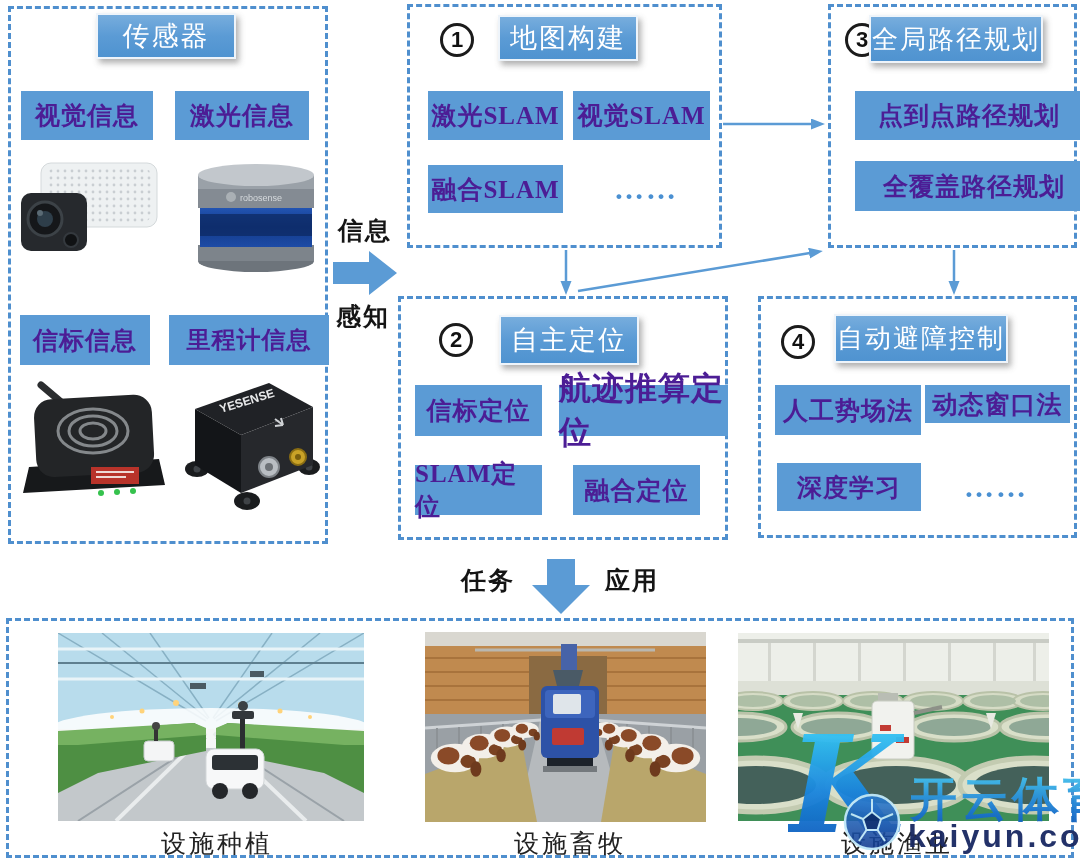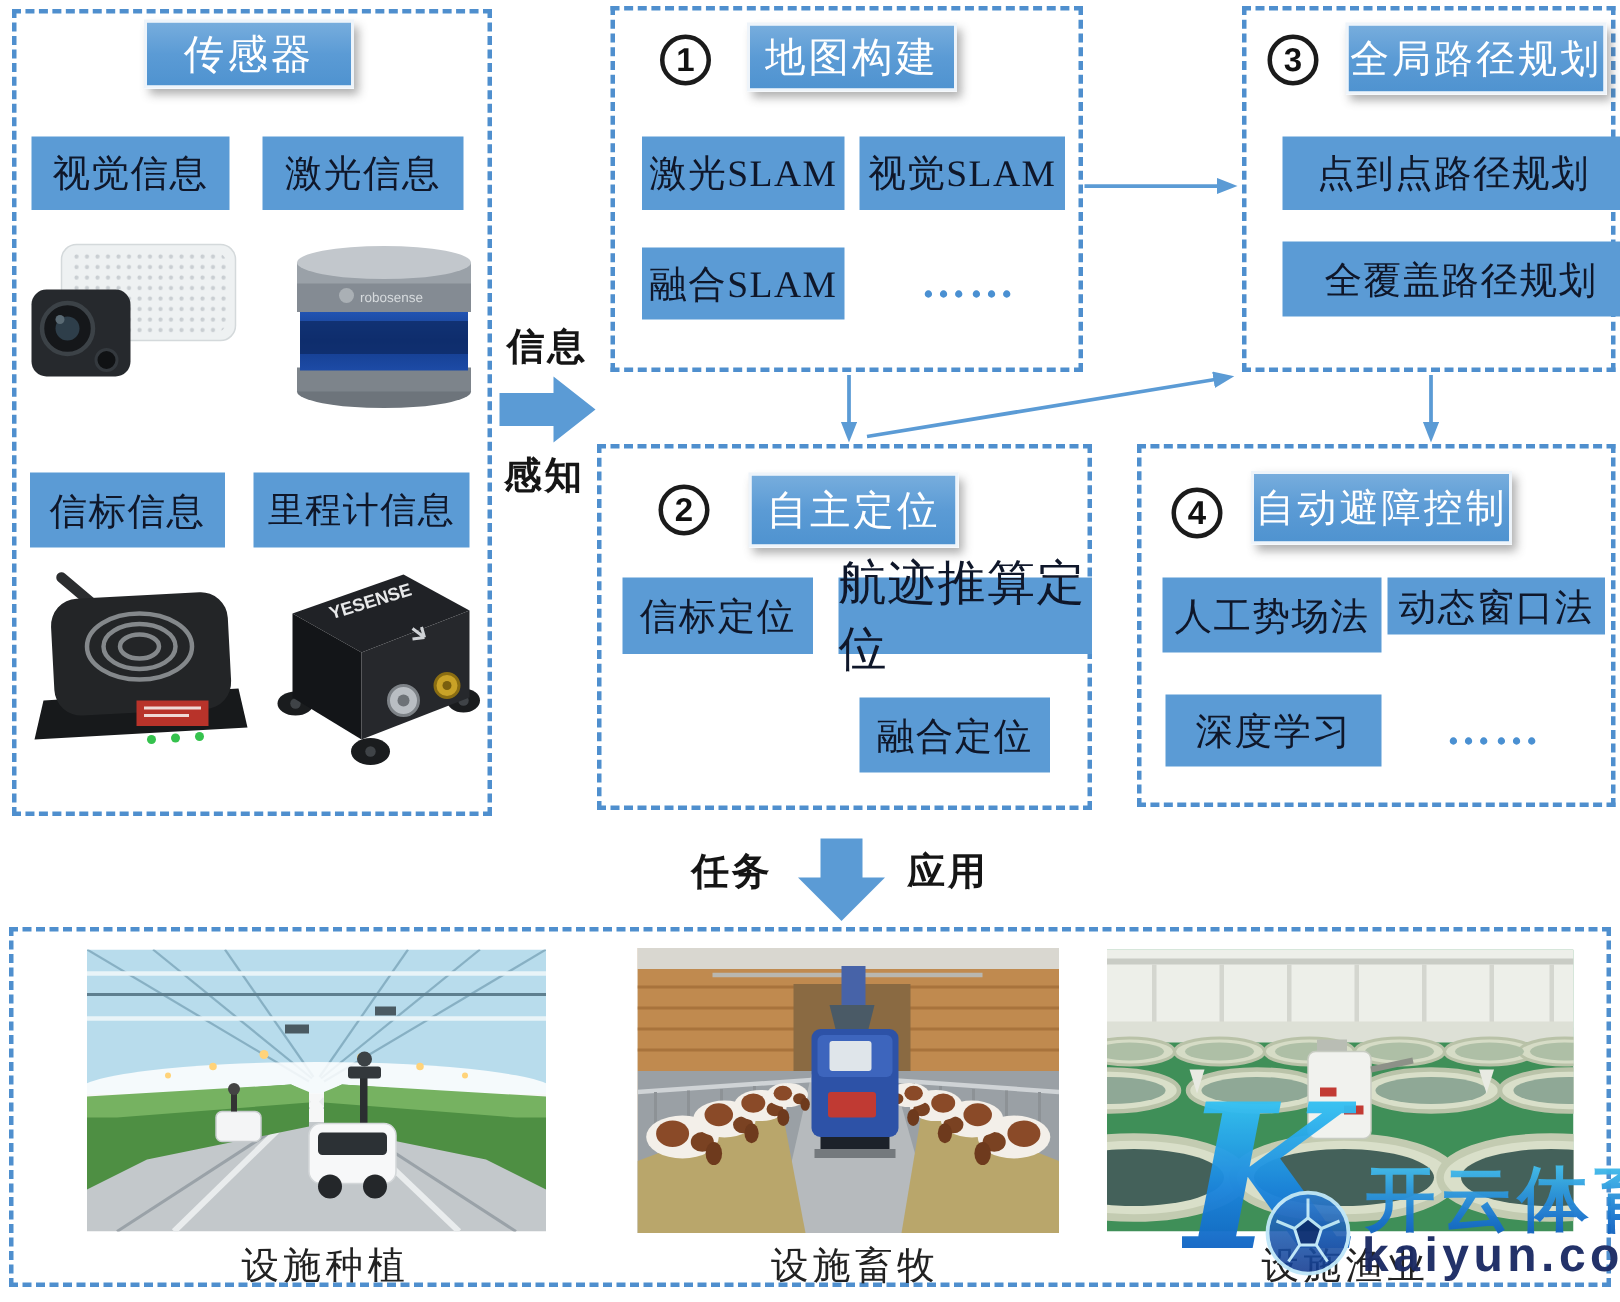--- a/index.html
+++ b/index.html
@@ -1,21 +1,21 @@
 <!DOCTYPE html>
 <html><head>
 <meta charset="utf-8">
 <style>
   html,body{margin:0;padding:0;background:#fff;}
   .canvas{position:relative;width:1080px;height:868px;background:#ffffff;overflow:hidden;
           font-family:"Liberation Serif",serif;}
   .panel{position:absolute;border:3px dashed #4f8fce;background:#ffffff;box-sizing:border-box;}
   .panel > *{position:absolute;}
-  .chip{position:absolute;background:#5b9bd5;color:#0f172a;display:flex;align-items:center;
-        justify-content:center;font-size:25px;letter-spacing:1px;box-sizing:border-box;}
+  .chip{position:absolute;background:#5b9bd5;color:#4c1d95;display:flex;align-items:center;
+        justify-content:center;font-size:25px;letter-spacing:1px;box-sizing:border-box;font-weight:bold;}
   .hdr{position:absolute;background:linear-gradient(180deg,#77addd 0%,#5b9bd5 50%,#4f93d0 100%);
        color:#ffffff;display:flex;align-items:center;justify-content:center;font-size:27px;
        letter-spacing:2px;border:2px solid #eef4fa;box-shadow:3px 4px 6px rgba(80,80,80,.45);
        box-sizing:border-box;}
   .num{position:absolute;width:34px;height:34px;border:3px solid #1b1b1b;border-radius:50%;
        display:flex;align-items:center;justify-content:center;font-size:22px;font-weight:bold;
        color:#111;font-family:"Liberation Sans",sans-serif;background:#fff;box-sizing:border-box;}
   .dots{position:absolute;color:#4a90d2;font-size:30px;font-weight:bold;letter-spacing:2px;
         display:flex;align-items:center;justify-content:center;}
   .flowtext{position:absolute;font-size:25px;color:#151515;letter-spacing:2px;z-index:4;font-weight:bold;}
@@ -86,21 +86,21 @@
       <rect x="13" y="50" width="112" height="40" fill="url(#lidblue)"></rect>
       <rect x="13" y="57" width="112" height="22" fill="#0e2a63" opacity="0.75"></rect>
       <rect x="11" y="30" width="116" height="21" fill="#848b93"></rect>
       <rect x="11" y="18" width="116" height="14" fill="#9aa1a8"></rect>
       <ellipse cx="69" cy="18" rx="58" ry="11" fill="#c2c7cc"></ellipse>
       <circle cx="44" cy="40" r="5" fill="#aab0b5"></circle>
       <text x="53" y="44" font-size="9" fill="#d6dadd" font-family="Liberation Sans, sans-serif">robosense</text>
     </svg>
 
     <div class="chip" style="left:9px;top:306px;width:130px;height:50px">信标信息</div>
-    <div class="chip" style="left:158px;top:306px;width:144px;height:50px;font-size:24px">里程计信息</div>
+    <div class="chip" style="left:158px;top:306px;width:160px;height:50px;font-size:24px">里程计信息</div>
 
     <svg class="art" style="left:2px;top:360px;width:158px;height:148px" viewBox="0 0 158 148">
       <path d="M28,16 L54,38" stroke="#2b2d2f" stroke-width="7" stroke-linecap="round"></path>
       <polygon points="16,98 146,90 152,116 10,124" fill="#17191b"></polygon>
       <rect x="22" y="28" width="118" height="78" rx="18" fill="#232527" transform="rotate(-3 80 66)"></rect>
       <g fill="none" stroke="#84888b" stroke-width="3">
         <ellipse cx="80" cy="62" rx="13" ry="8"></ellipse>
         <ellipse cx="80" cy="62" rx="24" ry="15"></ellipse>
         <ellipse cx="80" cy="62" rx="35" ry="22"></ellipse>
       </g>
@@ -140,30 +140,31 @@
     <div class="num" style="left:30px;top:16px">1</div>
     <div class="hdr" style="left:88px;top:8px;width:140px;height:46px">地图构建</div>
     <div class="chip" style="left:18px;top:84px;width:135px;height:49px">激光SLAM</div>
     <div class="chip" style="left:163px;top:84px;width:137px;height:49px">视觉SLAM</div>
     <div class="chip" style="left:18px;top:158px;width:135px;height:48px">融合SLAM</div>
     <div class="dots" style="left:196px;top:158px;width:80px;height:48px">……</div>
   </div>
 
   <div class="panel" style="left:828px;top:4px;width:249px;height:244px">
     <div class="num" style="left:14px;top:16px">3</div>
-    <div class="hdr" style="left:66px;top:8px;width:174px;height:48px;font-size:26px">全局路径规划</div>
+    <div class="hdr" style="left:38px;top:8px;width:174px;height:48px;font-size:26px">全局路径规划</div>
     <div class="chip" style="left:24px;top:84px;width:228px;height:49px">点到点路径规划</div>
     <div class="chip" style="left:24px;top:154px;width:238px;height:50px">全覆盖路径规划</div>
   </div>
 
   <div class="panel" style="left:398px;top:296px;width:330px;height:244px">
     <div class="num" style="left:38px;top:24px">2</div>
     <div class="hdr" style="left:98px;top:16px;width:140px;height:50px">自主定位</div>
     <div class="chip" style="left:14px;top:86px;width:127px;height:51px">信标定位</div>
     <div class="chip" style="left:158px;top:86px;width:169px;height:51px;font-size:32px">航迹推算定位</div>
+    <div class="chip" style="left:14px;top:166px;width:127px;height:50px">SLAM定位</div>
     <div class="chip" style="left:172px;top:166px;width:127px;height:50px">融合定位</div>
   </div>
 
   <div class="panel" style="left:758px;top:296px;width:319px;height:242px">
     <div class="num" style="left:20px;top:26px">4</div>
     <div class="hdr" style="left:73px;top:15px;width:174px;height:49px;font-size:26px">自动避障控制</div>
     <div class="chip" style="left:14px;top:86px;width:146px;height:50px">人工势场法</div>
     <div class="chip" style="left:164px;top:86px;width:145px;height:38px">动态窗口法</div>
     <div class="chip" style="left:16px;top:164px;width:144px;height:48px">深度学习</div>
     <div class="dots" style="left:190px;top:164px;width:90px;height:48px">……</div>

